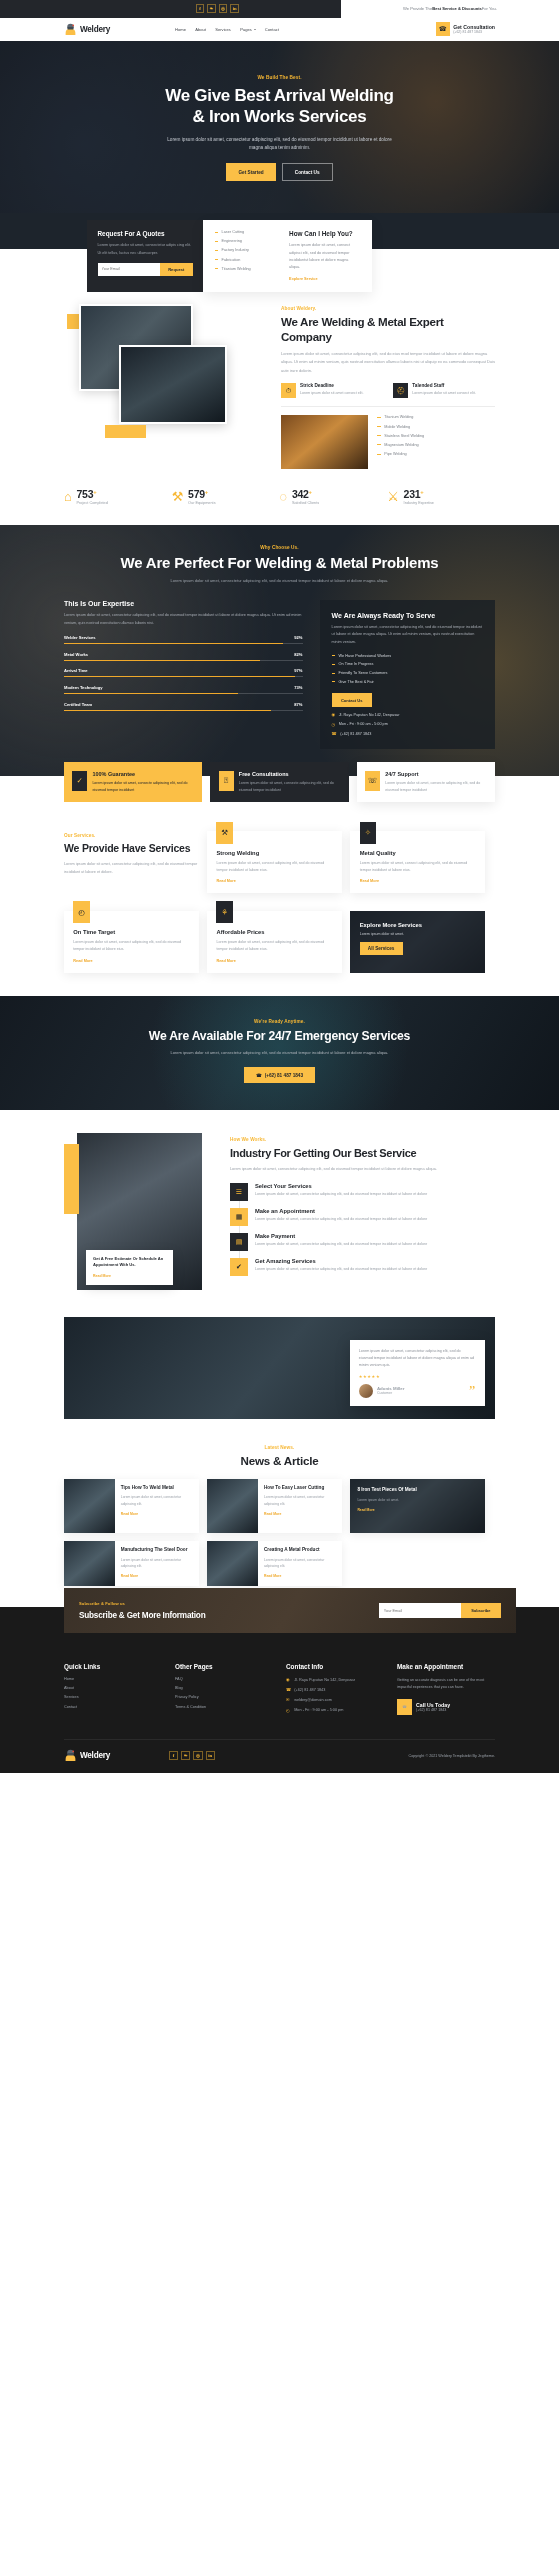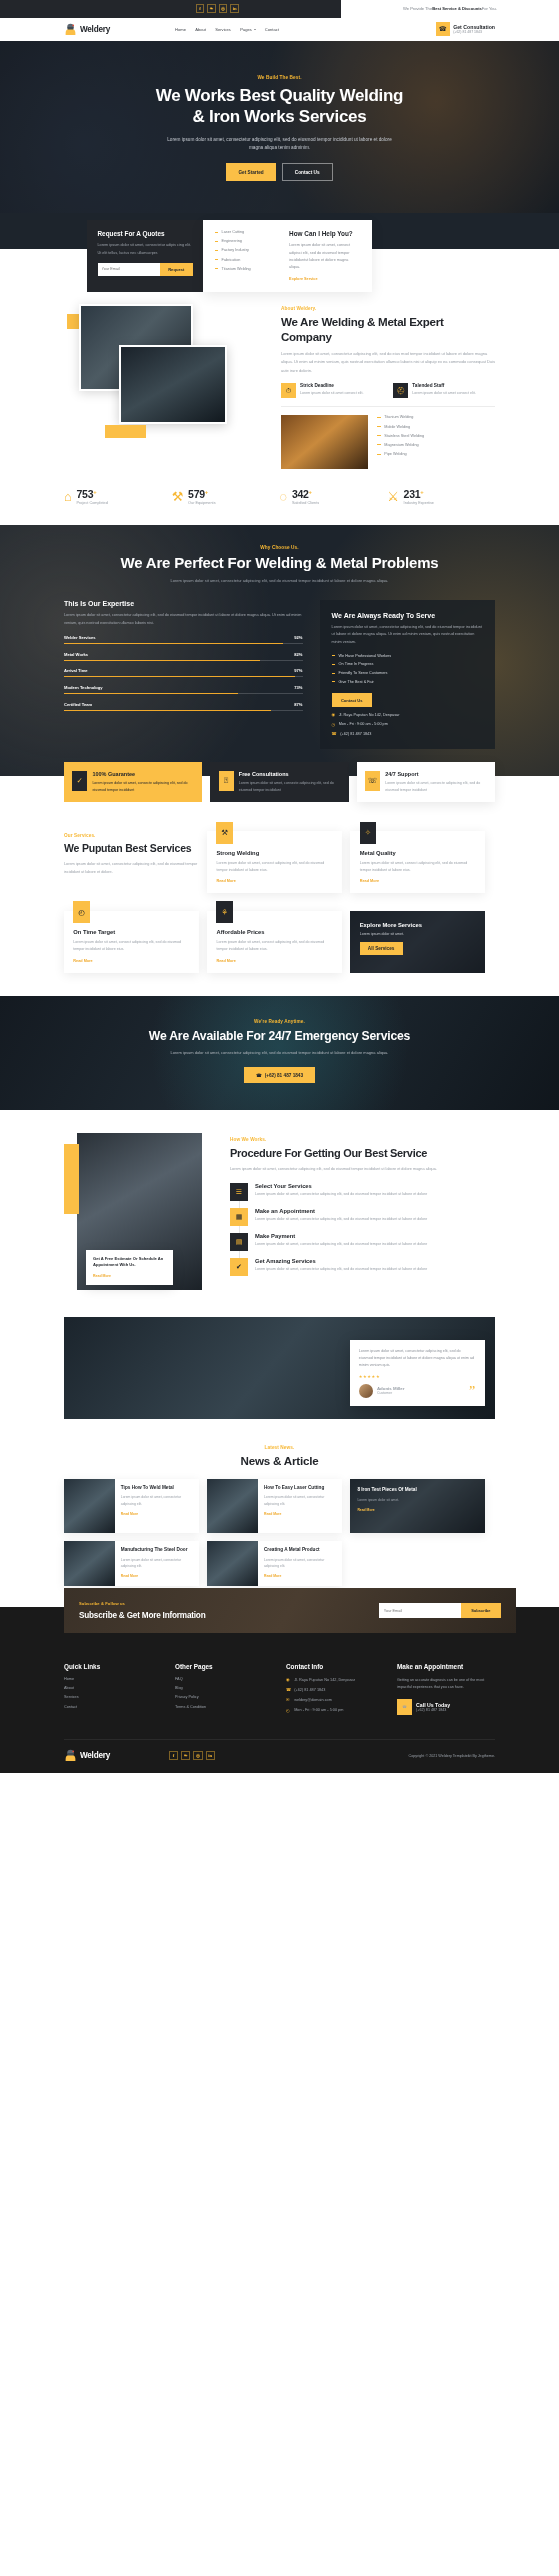--- a/index.html
+++ b/index.html
@@ -303,21 +303,21 @@
       </span>
     </div>
   </div>
 </div>
 
 <div class="hero">
   <div class="hero-bg"></div>
   <div class="hero-inner">
     <div class="eyebrow">We Build The Best.</div>
     <h1>
-      <span>We Works Best Quality Welding</span><br>
+      <span>We Give Best Arrival Welding</span><br>
       <span>&amp; Iron Works Services</span>
     </h1>
     <p>Lorem ipsum dolor sit amet, consectetur adipiscing elit, sed do eiusmod tempor incididunt ut labore et dolore magna aliqua tenim adminim.</p>
     <div class="hero-btns">
       <span class="btn btn-amber">Get Started</span>
       <span class="btn btn-ghost">Contact Us</span>
     </div>
   </div>
 </div>
 
@@ -568,21 +568,21 @@
         <h4>24/7 Support</h4>
         <p>Lorem ipsum dolor sit amet, consecte adipiscing elit, sed do eiusmod tempor incididunt</p>
       </div>
     </div>
   </div>
 
 <div class="wrap services">
   <div class="svc-grid" id="svcgrid">
     <div class="svc-intro">
       <div class="eyebrow">Our Services.</div>
-      <h2>We Puputan Best Services</h2>
+      <h2>We Provide Have Services</h2>
       <p>Lorem ipsum dolor sit amet, consectetur adipiscing elit, sed do eiusmod tempor incididunt ut labore et dolore.</p>
     </div>
   <div class="svc-card"><span class="svc-ico amber">⚒</span><h4>Strong Welding</h4><p>Lorem ipsum dolor sit amet, consect adipiscing elit, sed do eiusmod tempor incididunt ut labore eius.</p><a class="lnk">Read More</a></div>
       <div class="svc-card"><span class="svc-ico dark">✧</span><h4>Metal Quality</h4><p>Lorem ipsum dolor sit amet, consect adipiscing elit, sed do eiusmod tempor incididunt ut labore eius.</p><a class="lnk">Read More</a></div>
       <div class="svc-card"><span class="svc-ico amber">◴</span><h4>On Time Target</h4><p>Lorem ipsum dolor sit amet, consect adipiscing elit, sed do eiusmod tempor incididunt ut labore eius.</p><a class="lnk">Read More</a></div>
       <div class="svc-card"><span class="svc-ico dark">⚘</span><h4>Affordable Prices</h4><p>Lorem ipsum dolor sit amet, consect adipiscing elit, sed do eiusmod tempor incididunt ut labore eius.</p><a class="lnk">Read More</a></div>
       <div class="svc-more"><h4>Explore More Services</h4><p>Lorem ipsum dolor sit amet.</p><span class="btn btn-amber">All Services</span></div>
     </div>
 </div>
 
@@ -602,21 +602,21 @@
   <div class="proc-media">
     <div class="proc-bar"></div>
     <div class="proc-img"></div>
     <div class="proc-badge">
       <h5>Get A Free Estimate Or Schedule An Appointment With Us.</h5>
       <a>Read More</a>
     </div>
   </div>
   <div class="proc-body">
     <div class="eyebrow">How We Works.</div>
-    <h2>Procedure For Getting Our Best Service</h2>
+    <h2>Industry For Getting Our Best Service</h2>
     <p class="lede">Lorem ipsum dolor sit amet, consectetur adipiscing elit, sed do eiusmod tempor incididunt ut labore et dolore magna aliqua.</p>
     <div class="steps" id="steps">
         <div class="step">
           <span class="step-ico dark">☰</span>
           <div>
             <h4>Select Your Services</h4>
             <p>Lorem ipsum dolor sit amet, consectetur adipiscing elit, sed do eiusmod tempor incididunt ut labore et dolore</p>
           </div>
         </div>
         <div class="step">

